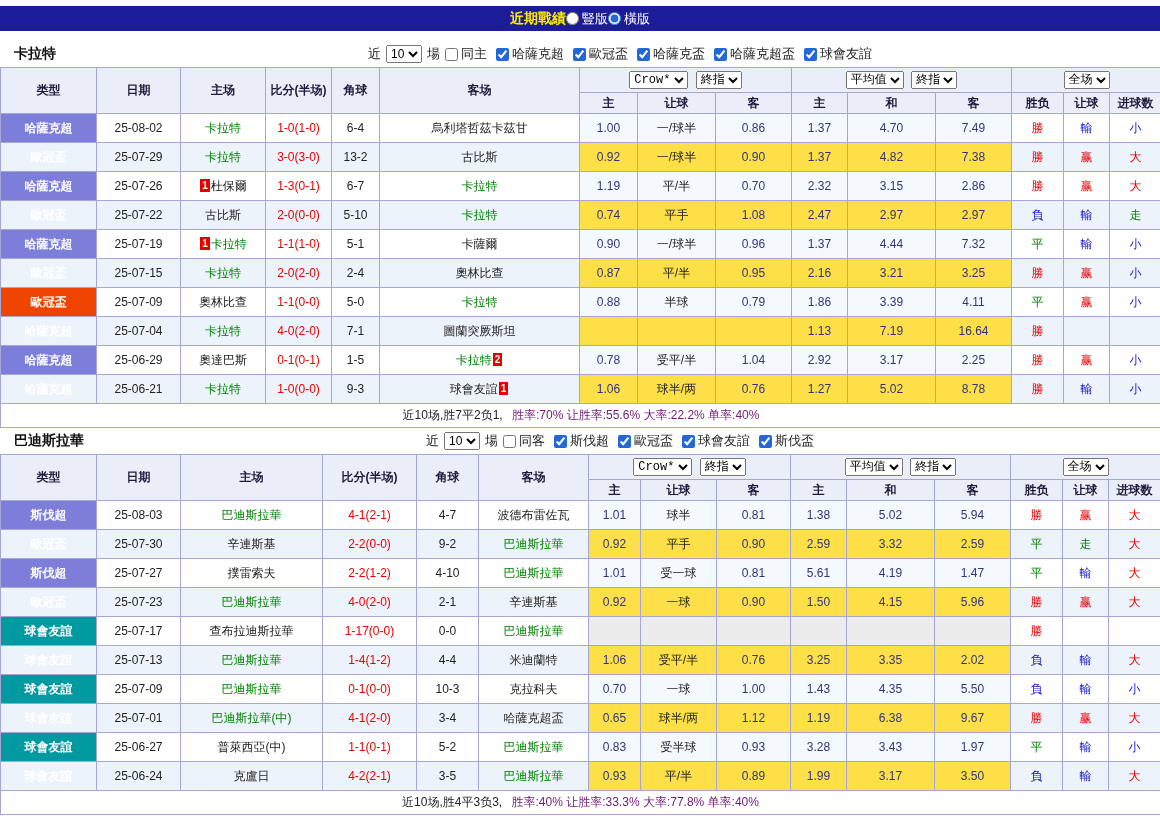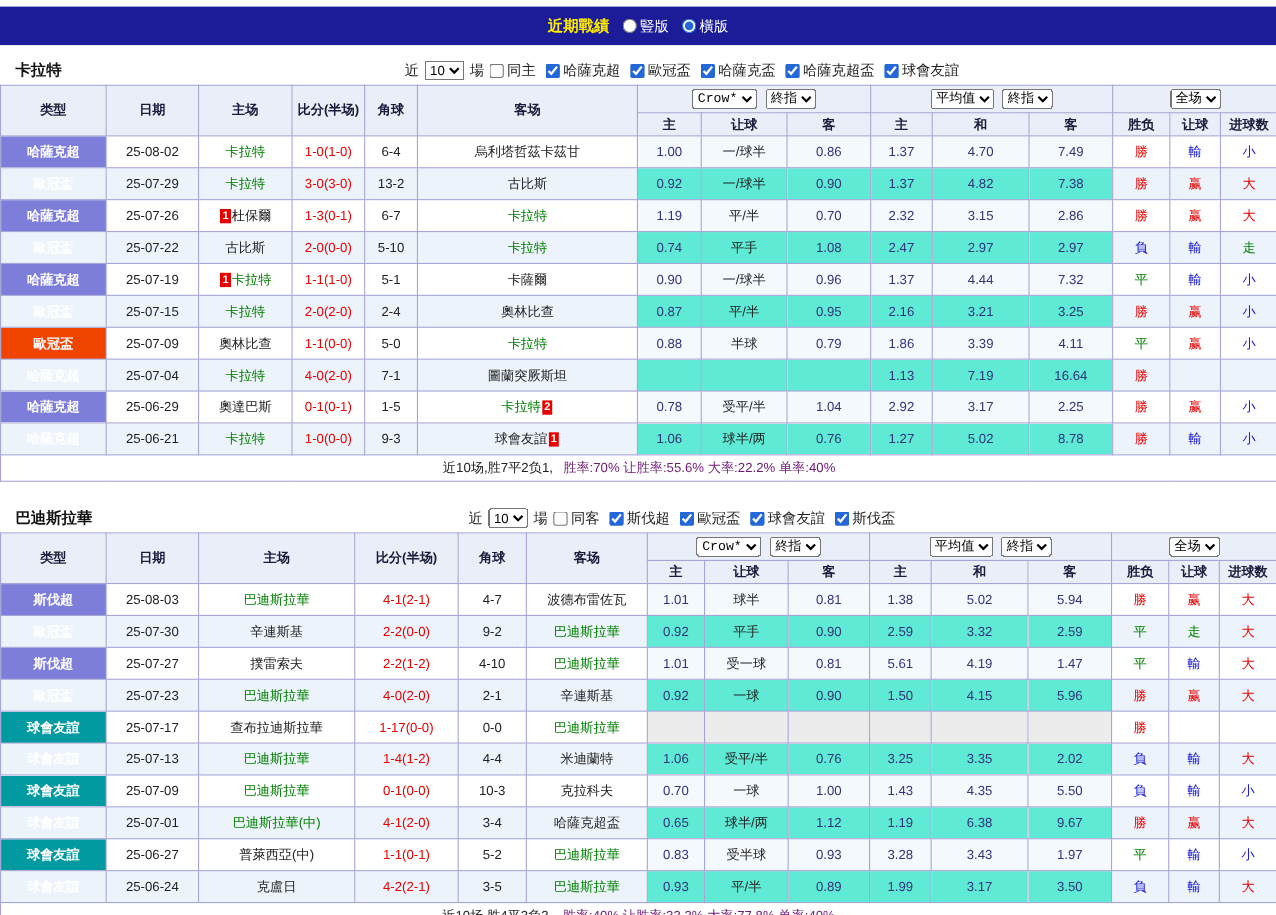--- a/index.html
+++ b/index.html
@@ -6,50 +6,49 @@
   body {
     width: 1160px;
     font-family: "Liberation Sans", "DejaVu Sans", sans-serif;
     font-size: 12px;
     color: #222;
     background: #fff;
   }
   .topbar {
     margin: 6px 0 10px;
     background: #1c1c99;
-    height: 35px;
+    height: 25px;
     display: flex;
     align-items: center;
     justify-content: center;
-    gap: 12px;
     color: #fff;
     font-size: 13px;
   }
   .tb-title { color: #ffeb00; font-weight: bold; font-size: 14px; }
   label { display: inline-flex; align-items: center; gap: 3px; cursor: pointer; }
   input[type=checkbox], input[type=radio] { accent-color: #2468d8; width: 13px; height: 13px; margin: 0; }
   select { font-size: 12px; font-family: inherit; }
 
-  .section { margin-bottom: 20px; }
+  .section { margin-bottom: 0; }
   .section-head { display: flex; align-items: center; padding: 4px 0; }
   .sec-title { width: 180px; padding-left: 14px; font-size: 14px; font-weight: bold; color: #111; }
   .sec-spacer { width: 100px; }
   .filter { flex: 1; display: flex; align-items: center; justify-content: center; gap: 5px; font-size: 13px; }
   .league-checks { display: inline-flex; gap: 9px; margin-left: 4px; }
 
   table { border-collapse: collapse; table-layout: fixed; width: 1161px; }
   th, td { border: 1px solid #a6a6d6; text-align: center; white-space: nowrap; overflow: hidden; }
   thead th { background: #e9eef8; color: #1a1a3a; font-weight: bold; height: 21px; }
   thead tr:first-child th { height: 25px; }
   th.grp { padding: 1px; }
   th.grp select { margin: 0 2px; font-family: Liberation Mono, monospace; }
   tbody td { height: 29px; }
   tr.alt td { background: #edf3fb; }
   td.num { background: #f4f9fd; }
-  tr.alt td.num { background: #5eead4; }
+  tr.alt td.num { background: #fde047; }
   td.muted { background: #ececec !important; }
   td.lg-blue  { background: #7d7dda; color: #fff; font-weight: bold; }
   td.lg-orange{ background: #ee4400; color: #fff; font-weight: bold; }
   td.lg-teal  { background: #009aa0; color: #fff; font-weight: bold; }
   .t-green { color: #008000; }
   td.score { color: #e60000; }
   td.val { color: #33337a; }
   .c-red { color: #e60000; }
   .c-green { color: #008000; }
   .c-blue { color: #1616cc; }

